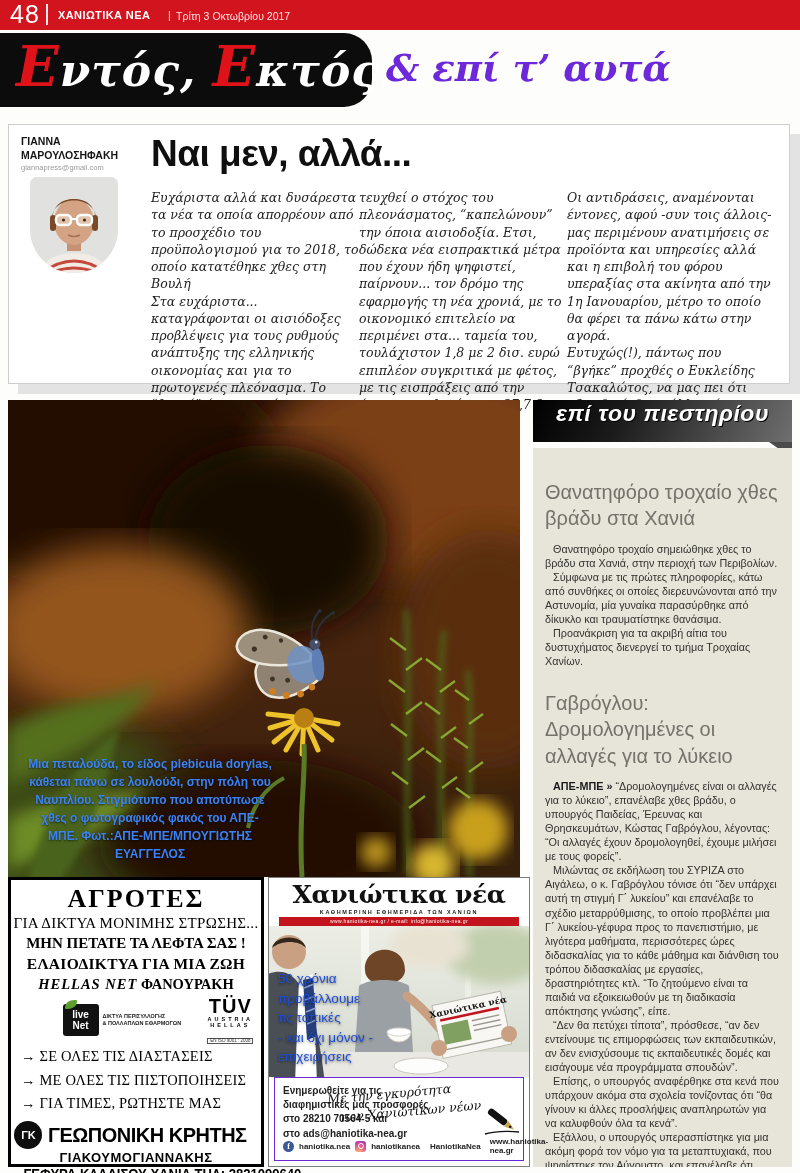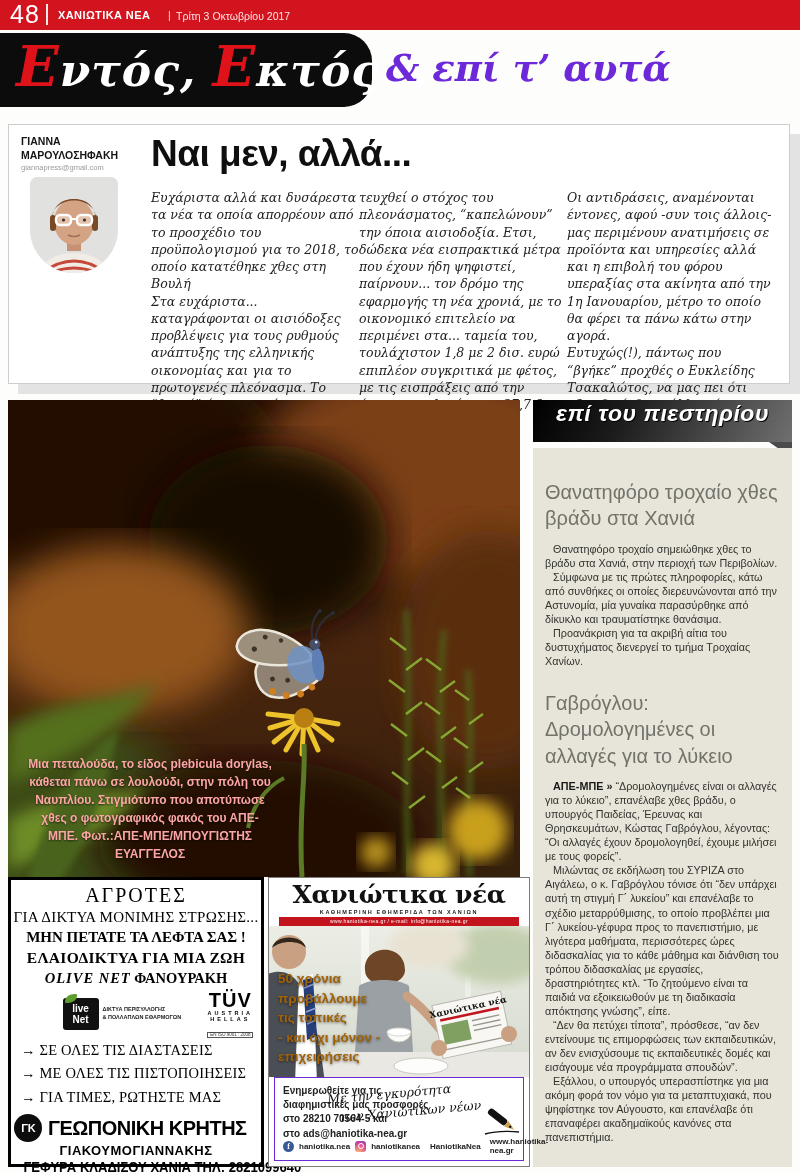--- a/index.html
+++ b/index.html
@@ -31,21 +31,21 @@
   .portrait{width:88px;height:96px;margin:5px auto 0;background:#e2e2e2;
         border-radius:8px 8px 46px 46px;overflow:hidden;}
   .article-head{position:absolute;left:142px;top:8px;font-size:37px;font-weight:bold;color:#0f0f0f;letter-spacing:-.5px;}
   .article-cols{position:absolute;left:142px;top:64px;width:624px;height:184px;display:flex;}
   .acol{flex:1;font-family:"DejaVu Serif",serif;font-style:italic;font-size:12.5px;line-height:1.38;
         color:#222;text-align:left;}
   .acol p{margin:0;}
 
   
   .photo-block{position:absolute;left:8px;top:400px;width:512px;height:477px;overflow:hidden;background:#33180a;}
-  .photo-caption{position:absolute;left:20px;bottom:14px;width:244px;text-align:center;color:#fca5a5;
+  .photo-caption{position:absolute;left:20px;bottom:14px;width:244px;text-align:center;color:#3b82f6;
         font-size:12px;font-weight:bold;line-height:1.5;text-shadow:0 1px 2px rgba(0,0,0,.6);}
 
   
   .press-banner{position:absolute;left:533px;top:400px;width:259px;height:42px;
         background:linear-gradient(115deg,#000 0%,#1c1c1c 35%,#6f6f6f 100%);
         display:flex;align-items:flex-start;justify-content:center;}
   .press-banner-label{font-style:italic;font-weight:bold;font-size:23px;color:#fff;letter-spacing:.5px;
         text-shadow:1px 1px 0 #000;}
   .press-fold{position:absolute;left:769px;top:442px;width:0;height:0;
         border-top:16px solid #4b4b4b;border-left:23px solid transparent;}
@@ -53,21 +53,21 @@
         box-sizing:border-box;padding:12px 12px 10px;overflow:hidden;}
   .news-head{font-size:20px;font-weight:normal;color:#73726b;line-height:1.32;margin:19px 0 10px;}
   .news-head.second{margin-top:22px;}
   .news-body p{margin:0;font-size:10.8px;line-height:1.3;color:#33322e;text-indent:8px;text-align:left;}
   .lead-label{font-weight:bold;color:#191919;}
 
   
   .ad-left{position:absolute;left:8px;top:877px;width:256px;height:290px;background:#fff;
         border:3px solid #000;box-sizing:border-box;text-align:center;color:#000;
         font-family:"Liberation Serif",serif;padding-top:5px;}
-  .ad-left-title{font-size:20px;font-weight:normal;letter-spacing:2px;line-height:1.05;}
+  .ad-left-title{font-size:26px;font-weight:bold;letter-spacing:2px;line-height:1.05;}
   .ad-left-l1{font-size:15px;letter-spacing:.3px;margin-top:3px;}
   .ad-left-l2{font-size:15px;font-weight:bold;margin-top:3px;}
   .ad-left-l3{font-size:15.5px;font-weight:bold;margin-top:3px;letter-spacing:.3px;}
   .ad-left-l4{font-size:14.5px;margin-top:3px;}
   .ad-left-l4 .it{font-style:italic;letter-spacing:1px;}
   .ad-left-l4 .b{font-weight:bold;}
   .logo-row{display:flex;justify-content:center;align-items:center;gap:26px;margin-top:6px;height:42px;margin-left:44px;}
   .olive-logo{display:flex;align-items:center;gap:4px;}
   .olive-box{width:36px;height:32px;background:#111;border-radius:3px;color:#fff;
         font-family:"Liberation Sans",sans-serif;font-weight:bold;font-size:10px;line-height:1.1;
@@ -89,21 +89,21 @@
   .company-addr{font-size:14.5px;font-weight:900;white-space:nowrap;transform:scaleX(.9);transform-origin:center;margin-top:1px;}
 
   
   .ad-mid{position:absolute;left:268px;top:877px;width:262px;height:290px;background:#fff;
         border:1px solid #7c7c7c;box-sizing:border-box;display:flex;flex-direction:column;}
   .mast{text-align:center;padding-top:4px;}
   .mast-title{font-family:"DejaVu Serif",serif;font-weight:bold;font-size:25px;color:#111;letter-spacing:-.5px;line-height:1;}
   .mast-sub{font-size:5.5px;font-weight:bold;letter-spacing:1.6px;color:#222;margin-top:2px;}
   .mast-strip{height:9px;background:#c3141e;color:#fff;font-size:5px;line-height:9px;letter-spacing:.4px;margin:2px 10px 0;}
   .scene{position:relative;flex:1;overflow:hidden;}
-  .slogan{position:absolute;left:9px;bottom:10px;color:#a16207;font-weight:bold;font-size:13.5px;line-height:1.45;
+  .slogan{position:absolute;left:9px;bottom:10px;color:#1d4ed8;font-weight:normal;font-size:13.5px;line-height:1.45;
         text-shadow:0 1px 3px rgba(0,0,0,.55);}
   .info-box{height:84px;margin:0 5px 5px;border:1px solid #6d28d9;background:#fff;position:relative;
         padding:6px 0 0 8px;box-sizing:border-box;}
   .info-lines{font-size:10px;font-weight:bold;color:#222;line-height:1.42;}
   .script-note{position:absolute;right:42px;top:6px;font-family:"DejaVu Serif",serif;font-style:italic;
         font-size:12.5px;color:#111;transform:rotate(-5deg);line-height:1.5;white-space:nowrap;}
   .script-note .l2{margin-left:10px;}
   .pen{position:absolute;right:2px;top:26px;}
   .social-row{position:absolute;left:8px;right:4px;bottom:5px;display:flex;align-items:center;gap:5px;
         font-size:8px;font-weight:bold;color:#222;}
@@ -276,31 +276,32 @@
     <div class="news-body">
       <p>Θανατηφόρο τροχαίο σημειώθηκε χθες το βράδυ στα Χανιά, στην περιοχή των Περιβολίων.</p>
       <p>Σύμφωνα με τις πρώτες πληροφορίες, κάτω από συνθήκες οι οποίες διερευνώνονται από την Αστυνομία, μία γυναίκα παρασύρθηκε από δίκυκλο και τραυματίστηκε θανάσιμα.</p>
       <p>Προανάκριση για τα ακριβή αίτια του δυστυχήματος διενεργεί το τμήμα Τροχαίας Χανίων.</p>
     </div>
     <div class="news-head second">Γαβρόγλου: Δρομολογημένες οι αλλαγές για το λύκειο</div>
     <div class="news-body">
       <p><span class="lead-label">ΑΠΕ-ΜΠΕ »</span><span> “Δρομολογημένες είναι οι αλλαγές για το λύκειο”, επανέλαβε χθες βράδυ, ο υπουργός Παιδείας, Έρευνας και Θρησκευμάτων, Κώστας Γαβρόγλου, λέγοντας: “Οι αλλαγές έχουν δρομολογηθεί, έχουμε μιλήσει με τους φορείς”.</span></p>
       <p>Μιλώντας σε εκδήλωση του ΣΥΡΙΖΑ στο Αιγάλεω, ο κ. Γαβρόγλου τόνισε ότι “δεν υπάρχει αυτή τη στιγμή Γ΄ λυκείου” και επανέλαβε το σχέδιο μεταρρύθμισης, το οποίο προβλέπει μια Γ΄ λυκείου-γέφυρα προς το πανεπιστήμιο, με λιγότερα μαθήματα, περισσότερες ώρες διδασκαλίας για το κάθε μάθημα και διάνθιση του τρόπου διδασκαλίας με εργασίες, δραστηριότητες κτλ. “Το ζητούμενο είναι τα παιδιά να εξοικειωθούν με τη διαδικασία απόκτησης γνώσης”, είπε.</p>
       <p>“Δεν θα πετύχει τίποτα”, πρόσθεσε, “αν δεν εντείνουμε τις επιμορφώσεις των εκπαιδευτικών, αν δεν ενισχύσουμε τις εκπαιδευτικές δομές και εισάγουμε νέα προγράμματα σπουδών”.</p>
+      <p>Επίσης, ο υπουργός αναφέρθηκε στα κενά που υπάρχουν ακόμα στα σχολεία τονίζοντας ότι “θα γίνουν κι άλλες προσλήψεις αναπληρωτών για να καλυφθούν όλα τα κενά”.</p>
       <p>Εξάλλου, ο υπουργός υπερασπίστηκε για μια ακόμη φορά τον νόμο για τα μεταπτυχιακά, που ψηφίστηκε τον Αύγουστο, και επανέλαβε ότι επαναφέρει ακαδημαϊκούς κανόνες στα πανεπιστήμια.</p>
 
     </div>
   </div>
 
   <div class="ad-left">
     <div class="ad-left-title">ΑΓΡΟΤΕΣ</div>
     <div class="ad-left-l1">ΓΙΑ ΔΙΚΤΥΑ ΜΟΝΙΜΗΣ ΣΤΡΩΣΗΣ...</div>
     <div class="ad-left-l2">ΜΗΝ ΠΕΤΑΤΕ ΤΑ ΛΕΦΤΑ ΣΑΣ !</div>
     <div class="ad-left-l3">ΕΛΑΙΟΔΙΚΤΥΑ  ΓΙΑ ΜΙΑ ΖΩΗ</div>
-    <div class="ad-left-l4"><span class="it b">OLIVE NET</span><span class="b"> ΦΑΝΟΥΡΑΚΗ</span></div>
+    <div class="ad-left-l4"><span class="it b">HELLAS NET</span><span class="b"> ΦΑΝΟΥΡΑΚΗ</span></div>
     <div class="logo-row">
       <div class="olive-logo">
         <div class="olive-box">
           <div class="olive-leaf"></div>
           <div>live</div>
           <div>Net</div>
         </div>
         <div class="olive-tag">
           <div>ΔΙΚΤΥΑ ΠΕΡΙΣΥΛΛΟΓΗΣ</div>
           <div>&amp; ΠΟΛΛΑΠΛΩΝ ΕΦΑΡΜΟΓΩΝ</div>

